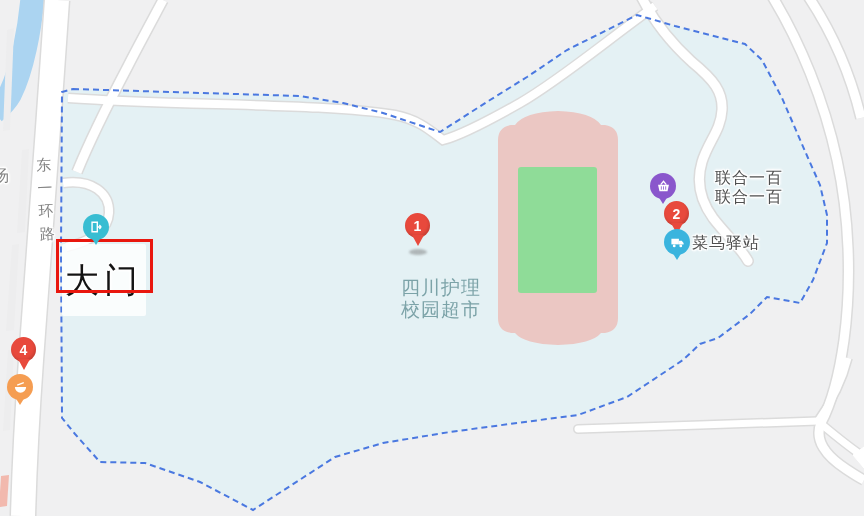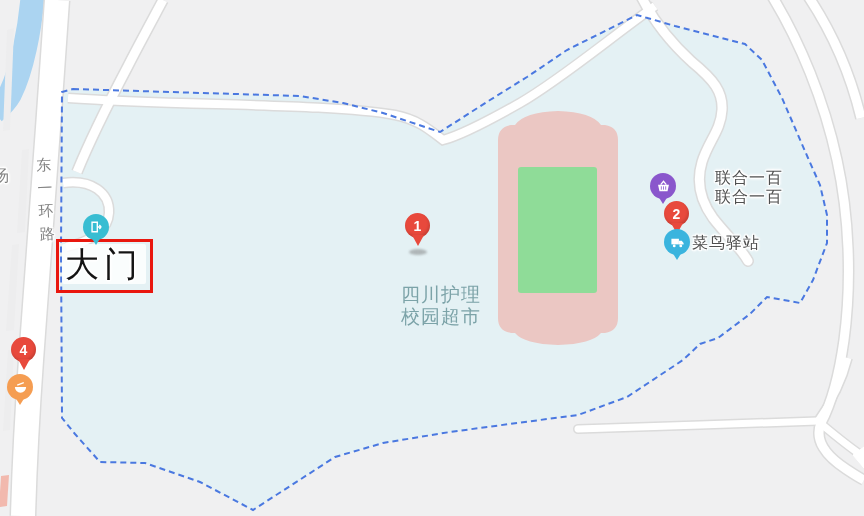--- a/index.html
+++ b/index.html
@@ -12,21 +12,21 @@
   .halo{
     text-shadow:-1px -1px 0 #fff,1px -1px 0 #fff,-1px 1px 0 #fff,1px 1px 0 #fff,
                  0 2px 2px #fff,0 -2px 2px #fff,2px 0 2px #fff,-2px 0 2px #fff;
   }
   .poi-label{
     position:absolute; color:var(--poi-label,#4f4f4f); font-size:16px;
     line-height:19px; white-space:nowrap; letter-spacing:1px;
   }
   .school-label{
     position:absolute; color:var(--school-label,#7ca3a8); font-size:19px;
-    line-height:22px; white-space:nowrap; letter-spacing:1px;margin-top:7px;
+    line-height:22px; white-space:nowrap; letter-spacing:1px;
   }
   .road-label{
     position:absolute; color:var(--road-label,#828282); font-size:15px;
     display:flex; flex-direction:column; align-items:center; gap:4px;
     transform:rotate(-3deg);
   }
   .edge-label{position:absolute; color:var(--road-label,#828282); font-size:16px;}
   .balloon{
     position:absolute; width:25px; height:25px; border-radius:50%;
     background:var(--balloon-red,#e8493c);
@@ -53,21 +53,21 @@
     position:absolute; width:18px; height:6px; border-radius:50%;
     background:rgba(110,110,110,.45); filter:blur(1px);
   }
   .gate-box{
     position:absolute; left:56px; top:239px; width:91px; height:48px;
     border:3px solid var(--box-red,#e9170e); background:transparent;
   }
   .gate-text{
     position:absolute; left:62px; top:244px; font-size:34px; font-weight:500;
     color:#141414; letter-spacing:5px; background:rgba(255,255,255,.82);
-    padding:0 3px; border-radius:2px; line-height:40px; white-space:nowrap;
+    padding:16px 3px; border-radius:2px; line-height:40px; white-space:nowrap;
   }
   .z1{z-index:10}.z2{z-index:11}.z3{z-index:12}
 </style>
 </head>
 <body>
 
 <div id="map">
 
   <svg id="map-canvas" width="864" height="516" viewBox="0 0 864 516">
 

